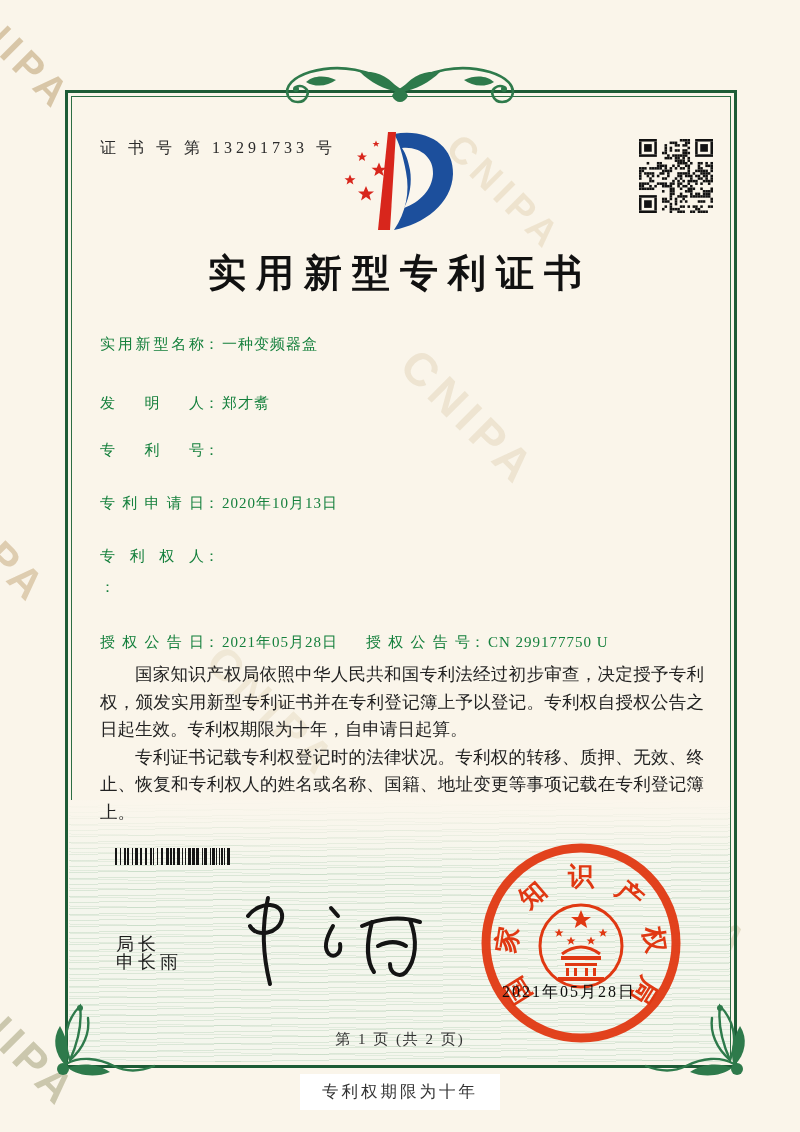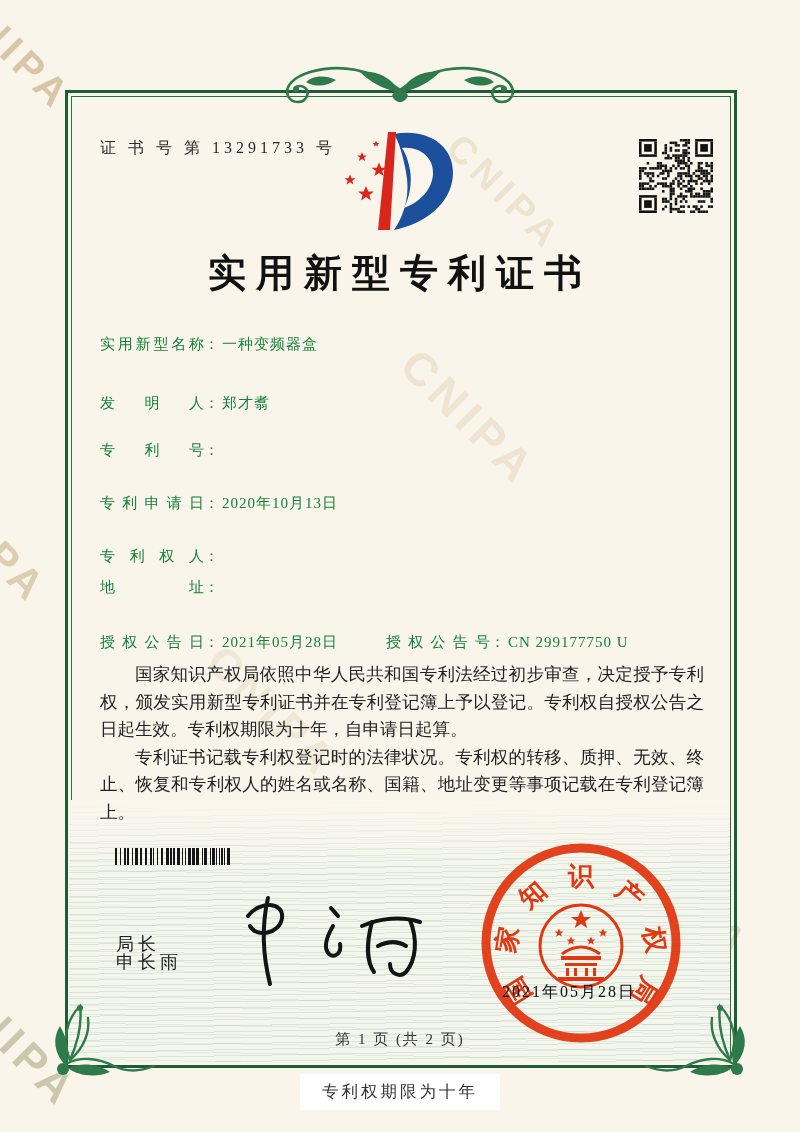--- a/index.html
+++ b/index.html
@@ -430,28 +430,27 @@
 <div class="row" style="top:492px">
   <span class="lbl">专利申请日</span>
     <span class="colon">：</span>
     <span class="val">2020年10月13日</span>
 </div>
 <div class="row" style="top:545px">
   <span class="lbl">专利权人</span>
     <span class="colon">：</span>
 </div>
 <div class="row" style="top:576px">
-  <span class="lbl">地址</span>
     <span class="colon">：</span>
 </div>
 <div class="row" style="top:631px">
   <span class="lbl">授权公告日</span>
     <span class="colon">：</span>
     <span class="val">2021年05月28日</span>
-  <span class="lbl" style="margin-left:48px">授权公告号</span>
+  <span class="lbl" style="margin-left:28px">授权公告号</span>
     <span class="colon">：</span>
     <span class="val">CN 299177750 U</span>
 </div>
 
 <div class="paras" style="top:661px">
   <p>国家知识产权局依照中华人民共和国专利法经过初步审查，决定授予专利权，颁发实用新型专利证书并在专利登记簿上予以登记。专利权自授权公告之日起生效。专利权期限为十年，自申请日起算。</p>
   <p>专利证书记载专利权登记时的法律状况。专利权的转移、质押、无效、终止、恢复和专利权人的姓名或名称、国籍、地址变更等事项记载在专利登记簿上。</p>
 </div>
 
 <div class="barcode" id="barcode">

